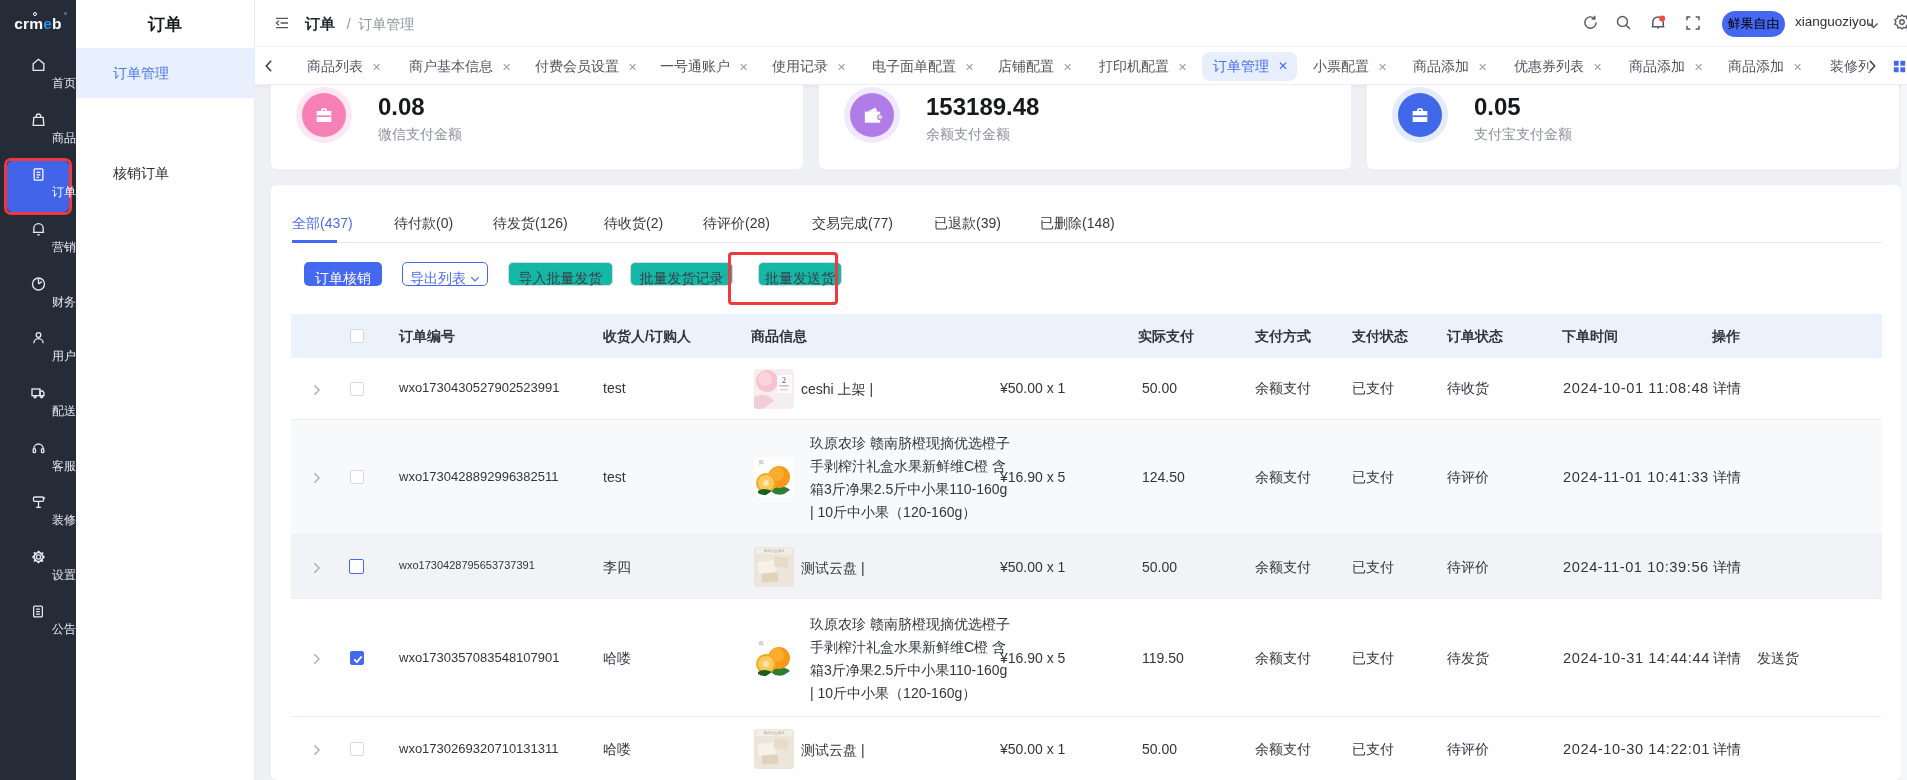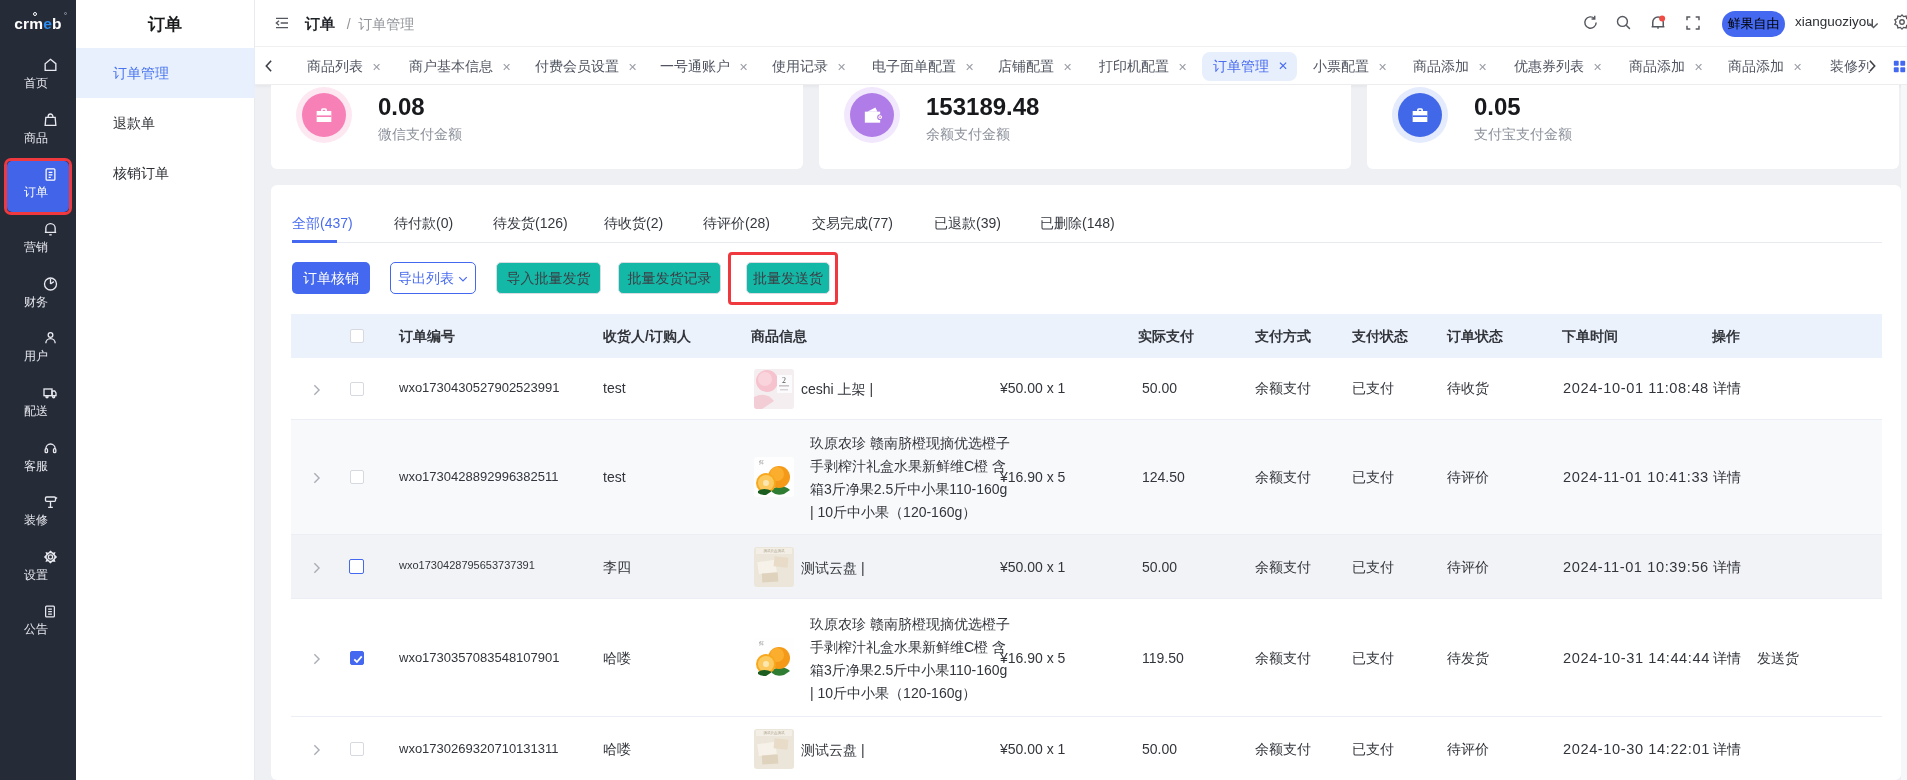--- a/index.html
+++ b/index.html
@@ -4,21 +4,21 @@
 <style>
 * { margin:0; padding:0; box-sizing:border-box; }
 html,body { width:1907px; height:780px; overflow:hidden; }
 body { background:#eef0f4; font-family:"Liberation Sans",sans-serif; position:relative; }
 .abs { position:absolute; }
 
 
 #sidebar { left:0; top:0; width:76px; height:780px; background:#262b38; }
 #logo { left:0; top:15px; width:76px; text-align:center; color:#fff; font-size:15.5px; font-weight:bold; letter-spacing:0.2px; }
 #logo .e { color:#2b8ef0; }
-.navitem { left:0; width:76px; text-align:left; color:#e7e9ee;padding-left:24px; }
+.navitem { left:0; width:76px; text-align:right; color:#e7e9ee; }
 .navitem svg { display:block; margin:0 auto 2px; }
 .navitem .lb { font-size:12px; display:block; }
 #nav-active { left:7px; top:161px; width:62px; height:51px; background:#4164e9; border-radius:5px; }
 #nav-active-red { left:4px; top:158px; width:68px; height:57px; border:3px solid #f0383f; border-radius:7px; z-index:5; }
 
 
 #submenu { left:76px; top:0; width:179px; height:780px; background:#fff; border-right:1px solid #e9eaec; }
 #submenu .title { position:absolute; top:13px; left:0; width:100%; text-align:center; font-size:17px; font-weight:bold; color:#17181a; }
 .subitem { position:absolute; left:0; width:179px; height:50px; line-height:50px; padding-left:37px; font-size:14px; color:#2c2e33; }
 .subitem.on { background:#e7f0fc; color:#4a74ee; }
@@ -41,21 +41,21 @@
 .cico { position:absolute; left:25px; top:2px; width:56px; height:56px; border-radius:50%; }
 .cico .inner { position:absolute; left:6px; top:6px; width:44px; height:44px; border-radius:50%; }
 .cnum { position:absolute; left:107px; top:8px; font-size:24px; font-weight:600; color:#17191c; }
 .clab { position:absolute; left:107px; top:41px; font-size:14px; color:#8b909a; }
 
 
 #panel { left:271px; top:185px; width:1630px; height:595px; background:#fff; border-radius:6px; }
 .otab { position:absolute; top:210px; height:26px; line-height:26px; font-size:14px; color:#34383f; }
 #otab-line { left:292px; top:242px; width:1590px; height:1px; background:#e7eaee; }
 #otab-bar { left:292px; top:240px; width:45px; height:3px; background:#4468ef; }
-.btn { position:absolute; top:262px; height:32px; line-height:30px; border-radius:5px; font-size:14px; text-align:center; }
+.btn { position:absolute; top:262px; height:24px; line-height:30px; border-radius:5px; font-size:14px; text-align:center;margin-left:12px; }
 .btn.primary { background:#4468ef; color:#fff; line-height:32px; }
 .btn.blueline { border:1px solid #4468ef; color:#4a6cf0; background:#fff; }
 .btn.gray { border:1px solid #d8dce3; color:#3c4047; background:#14b8a6; }
 #red2 { left:728px; top:252px; width:110px; height:53px; border:3px solid #f0383f; border-radius:4px; }
 
 
 #thead { left:291px; top:314px; width:1591px; height:44px; background:#ecf2fb; }
 .th { position:absolute; font-size:14px; font-weight:bold; color:#32353b; top:0; height:44px; line-height:44px; }
 .row { position:absolute; left:291px; width:1591px; background:#fff; }
 .row .cell { position:absolute; font-size:14px; color:#32353b; white-space:nowrap; }
@@ -149,21 +149,20 @@
         <rect x="5" y="3.5" width="14" height="17" rx="1.5"></rect>
         <path d="M9 8 H15 M9 12 H15 M9 16 H15"></path>
       </svg>
     <span class="lb">公告</span>
   </div>
 </div>
 
 <div class="abs" id="submenu">
   <div class="title">订单</div>
   <div class="subitem on" style="top:48px">订单管理</div>
-  <div class="subitem" style="top:98px">退款单</div>
   <div class="subitem" style="top:148px">核销订单</div>
 </div>
 
 <div class="abs" id="topbar">
   <div class="abs" style="left:19px;top:15px"><svg width="16" height="16" viewBox="0 0 24 24" fill="none" stroke="#55585e" stroke-width="2.4">
         <path d="M3 5 H21 M10 12 H21 M3 19 H21 M7.5 8.5 L3.5 12 L7.5 15.5" stroke-width="2"></path>
       </svg></div>
   <div class="abs" id="crumb" style="left:50px"><b>订单</b>&nbsp;&nbsp; / &nbsp;订单管理</div>
   <div class="abs" style="left:1327px;top:14px">
     <svg width="17" height="17" viewBox="0 0 24 24" fill="none" stroke="#55585e" stroke-width="2">

